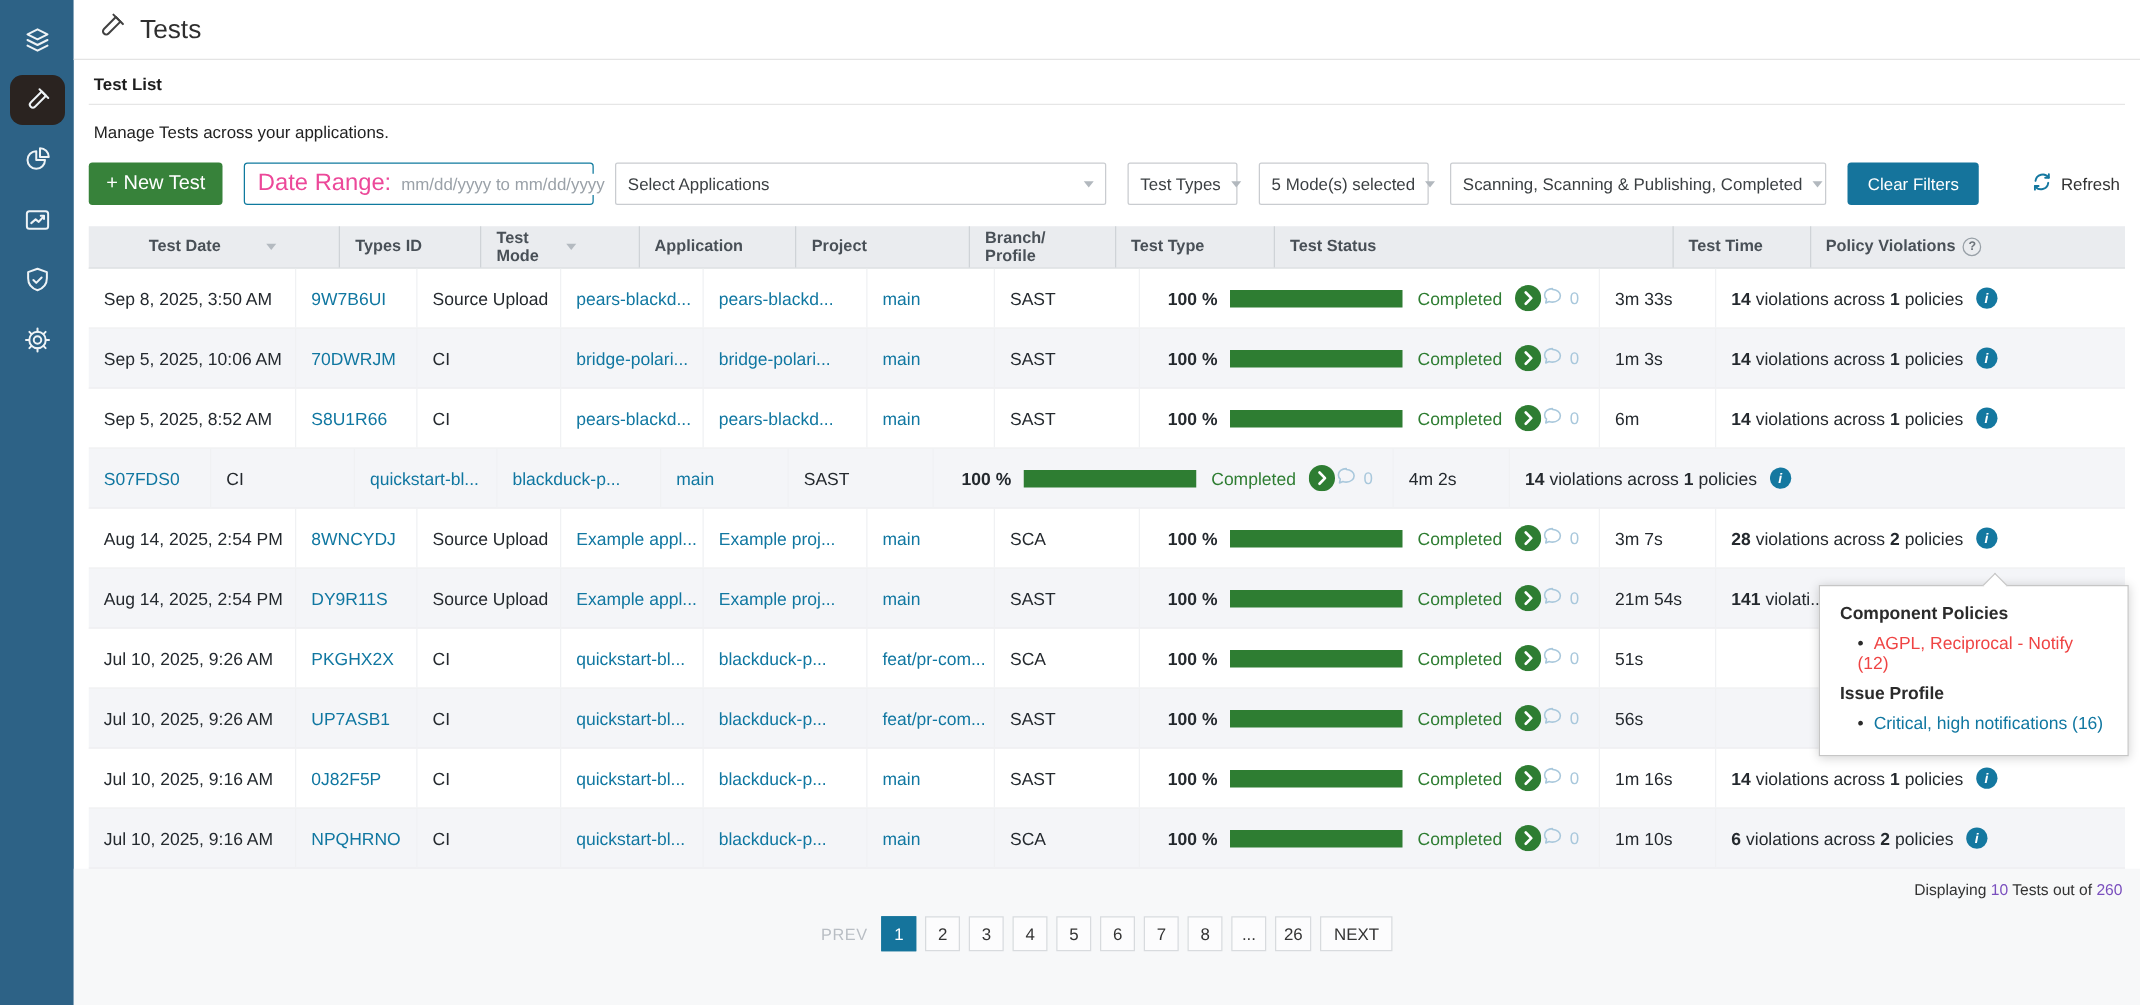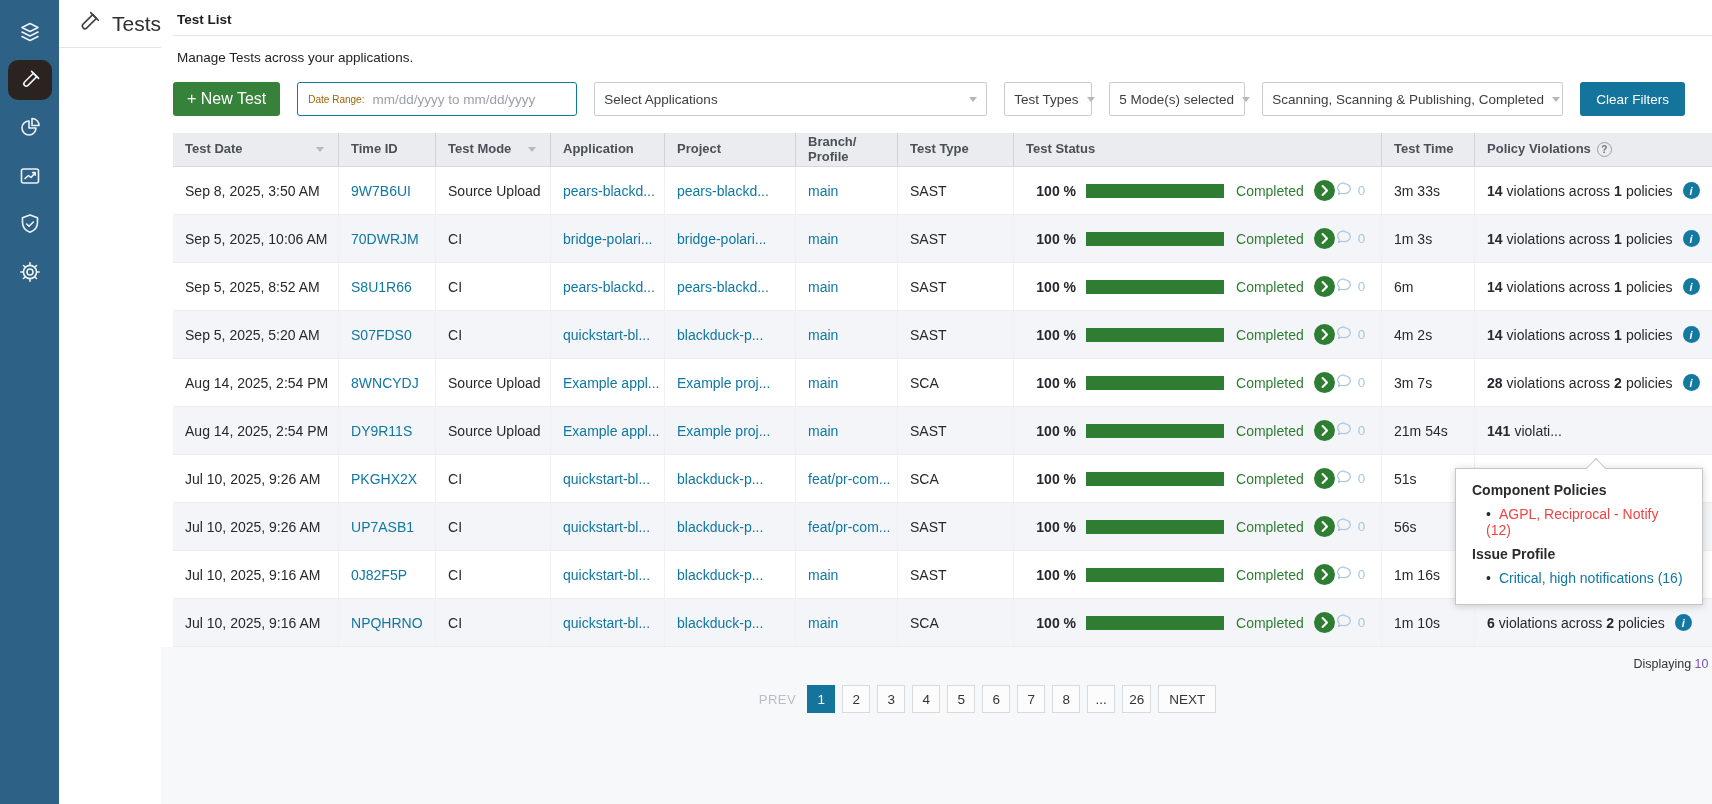--- a/index.html
+++ b/index.html
@@ -14,21 +14,21 @@
     background:#2d6286; display:flex; flex-direction:column; align-items:center;
     padding-top:12px; gap:8px;
   }
   .side-item {
     width:44px; height:40px; display:flex; align-items:center; justify-content:center;
     border-radius:10px; cursor:pointer;
   }
   .side-item.active { background:#2a2320; }
   .side-item svg { display:block; }
   
-  .main { position:absolute; left:59px; top:0; right:0; bottom:0; display:flex; flex-direction:row; }
+  .main { position:absolute; left:59px; top:0; right:0; bottom:0; display:flex; flex-direction:column; }
   .topbar {
     height:48px; display:flex; align-items:center; padding-left:17px;
     border-bottom:1px solid #e4e4e4; background:#fff; flex:0 0 auto;
   }
   .topbar .page-title { font-size:21px; color:#2f2f2f; margin-left:10px; font-weight:400; }
   
   .content { flex:1; padding:0 12px; display:flex; flex-direction:column; }
   .panel-title {
     padding:12px 4px 8px; font-size:13.5px; font-weight:bold; color:#1e1e1e;
     border-bottom:1px solid #e6e6e6;
@@ -37,21 +37,21 @@
   
   .filterbar { display:flex; align-items:center; gap:17px; margin-top:17px; }
   .btn-green {
     height:34px; padding:0 14px; background:#37823a; color:#fff; border:none;
     border-radius:3px; font-size:16px; font-family:inherit; cursor:pointer;
   }
   .daterange {
     height:34px; border:1.5px solid #0f7a9e; border-radius:3px; background:#fff;
     display:flex; align-items:center; padding:0 10px; width:280px;
   }
-  .daterange .dr-label { color:#a16207; font-size:10px; margin-right:6px; white-space:nowrap; }
+  .daterange .dr-label { color:#ec4899; font-size:19px; margin-right:6px; white-space:nowrap; }
   .daterange input {
     border:none; outline:none; font-size:13.5px; font-family:inherit; width:190px; color:#333;
   }
   .daterange input::placeholder { color:#9aa1a8; }
   .select {
     height:34px; border:1px solid #c9ccd0; background:#fff; border-radius:2px;
     display:flex; align-items:center; padding:0 9px; font-size:13.5px; color:#3c4043;
     cursor:pointer; white-space:nowrap;justify-content:space-between;
   }
   .caret-down {
@@ -66,21 +66,21 @@
     height:34px; padding:0 16px; background:#15749c; color:#fff; border:none;
     border-radius:3px; font-size:13.5px; font-family:inherit; cursor:pointer;
   }
   .refresh { margin-left:auto; display:flex; align-items:center; gap:7px; cursor:pointer; margin-right:4px; }
   .refresh span { font-size:13.5px; color:#333; }
   
   .table { width:1629px; margin-top:17px; font-size:14px; }
   .thead { display:flex; height:34px; background:#eaecef; border-bottom:1px solid #d7dadd; }
   .th {
     display:flex; align-items:center; padding-left:12px; font-size:13px; font-weight:bold;
-    color:#495057; white-space:pre-line; line-height:1.15;
+    color:#495057; white-space:pre-line; line-height:1.15;margin-left:36px;
   }
   .th + .th { border-left:1px solid #cfd3d7; }
   .sort-caret {
     width:0; height:0; border-left:4.5px solid transparent; border-right:4.5px solid transparent;
     border-top:5.5px solid #b4bac0; margin-left:auto; margin-right:14px; cursor:pointer;
   }
   .help-dot {
     width:15px; height:15px; border:1.4px solid #98a0a7; border-radius:50%;
     color:#6d747b; font-size:10px; display:inline-flex; align-items:center; justify-content:center;
     margin-left:6px; font-weight:bold;
@@ -241,21 +241,21 @@
               <path d="M3.1 15.6v-3.1h3.1"></path>
           </svg>
         </span>
         <span>Refresh</span>
       </div>
     </div>
 
     <div class="table">
       <div class="thead">
           <div class="th c0"><span>Test Date</span><span class="sort-caret"></span></div>
-          <div class="th c1"><span>Time ID</span></div>
+          <div class="th c1"><span>Types ID</span></div>
           <div class="th c2"><span>Test Mode</span><span class="sort-caret"></span></div>
           <div class="th c3"><span>Application</span></div>
           <div class="th c4"><span>Project</span></div>
           <div class="th c5"><span>Branch/
 Profile</span></div>
           <div class="th c6"><span>Test Type</span></div>
           <div class="th c7"><span>Test Status</span></div>
           <div class="th c8"><span>Test Time</span></div>
           <div class="th c9"><span>Policy Violations</span><span class="help-dot">?</span></div>
         </div>
@@ -422,23 +422,20 @@
       <span class="viol-parts">
                 <span class="vb">14</span>
                 <span>violations across</span>
                 <span class="vb">1</span>
                 <span>policies</span>
                 <span class="info-dot">i</span>
               </span>
     </div>
   </div>
           <div class="trow alt">
-    <div class="td c0">
-              <span>Sep 5, 2025, 5:20 AM</span>
-            </div>
     <div class="td c1">
               <a class="link">S07FDS0</a>
             </div>
     <div class="td c2">
               <span>CI</span>
             </div>
     <div class="td c3">
               <a class="link">quickstart-bl...</a>
             </div>
     <div class="td c4">

